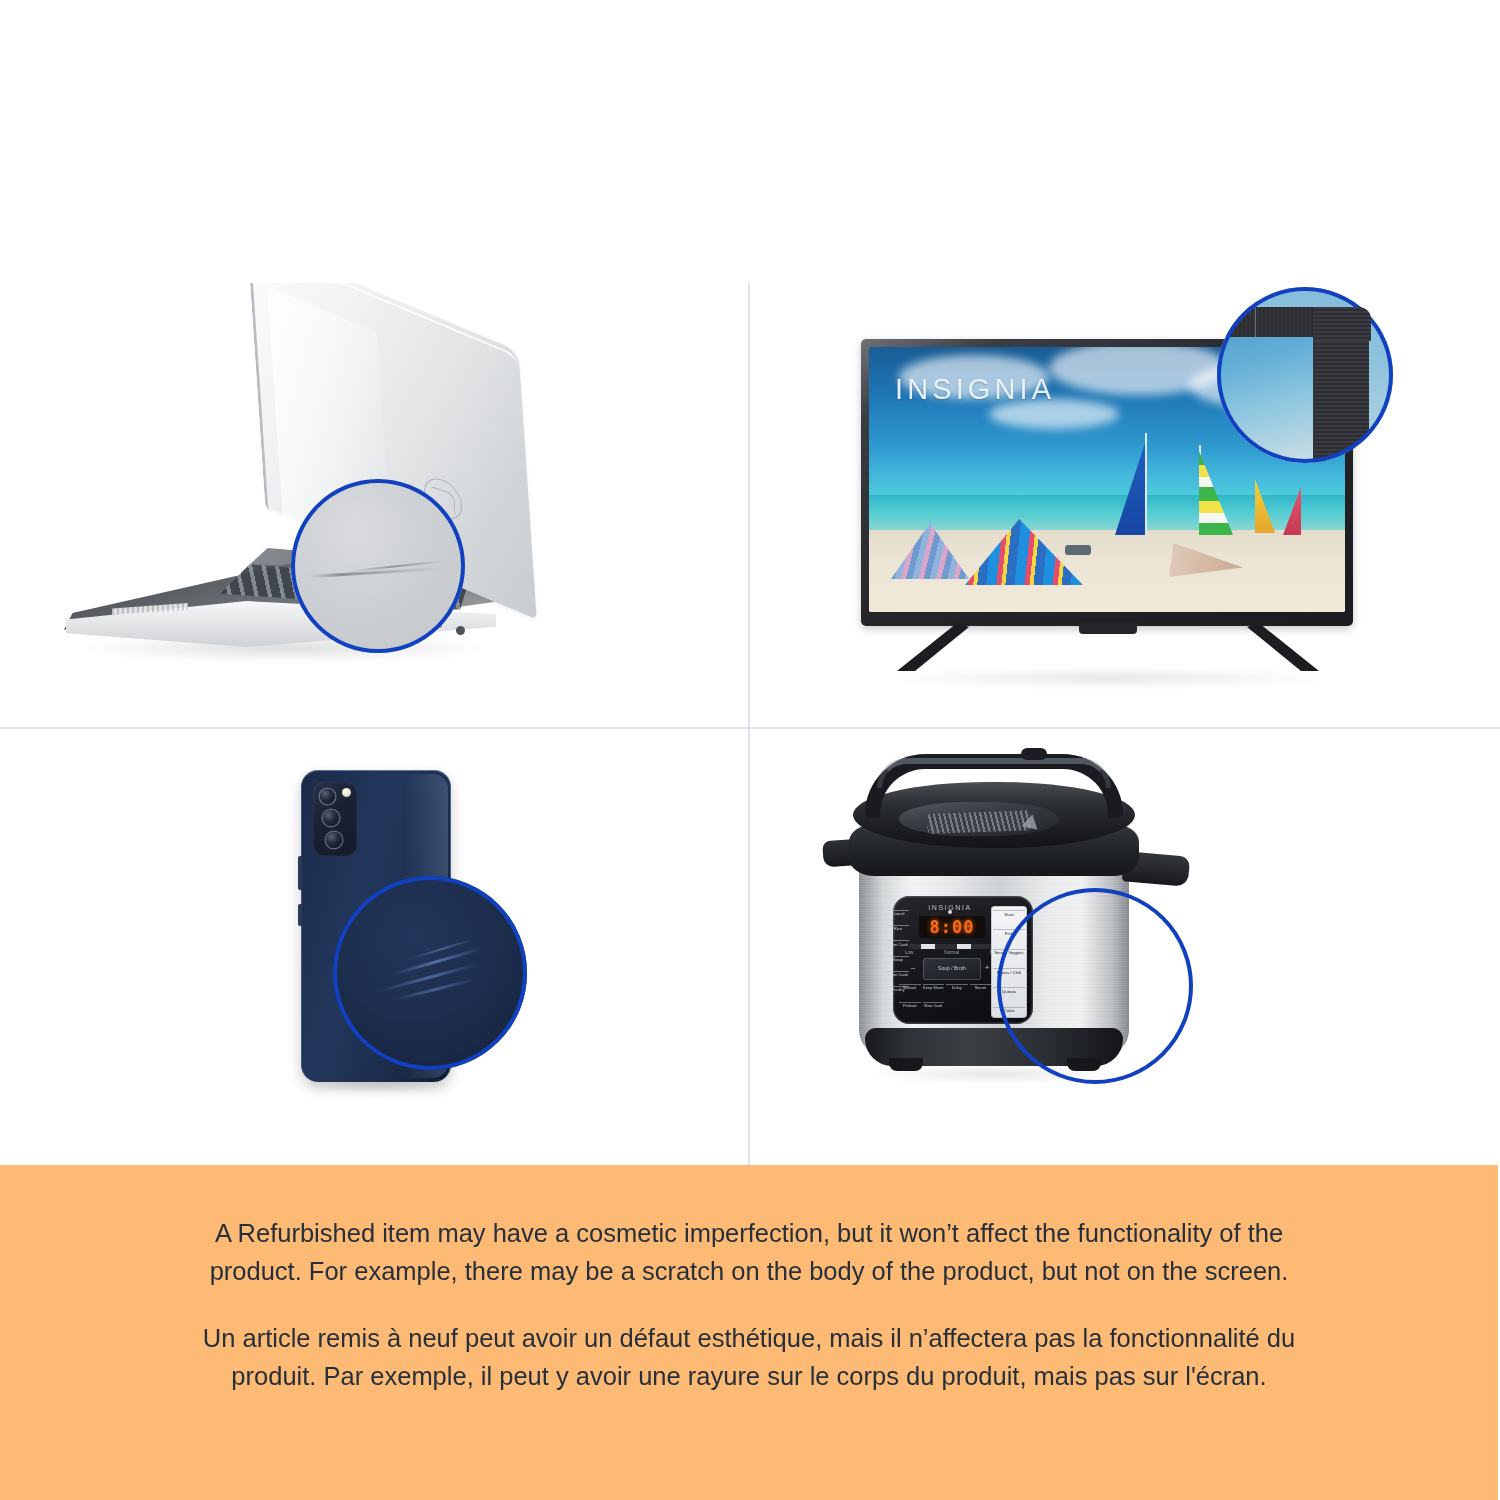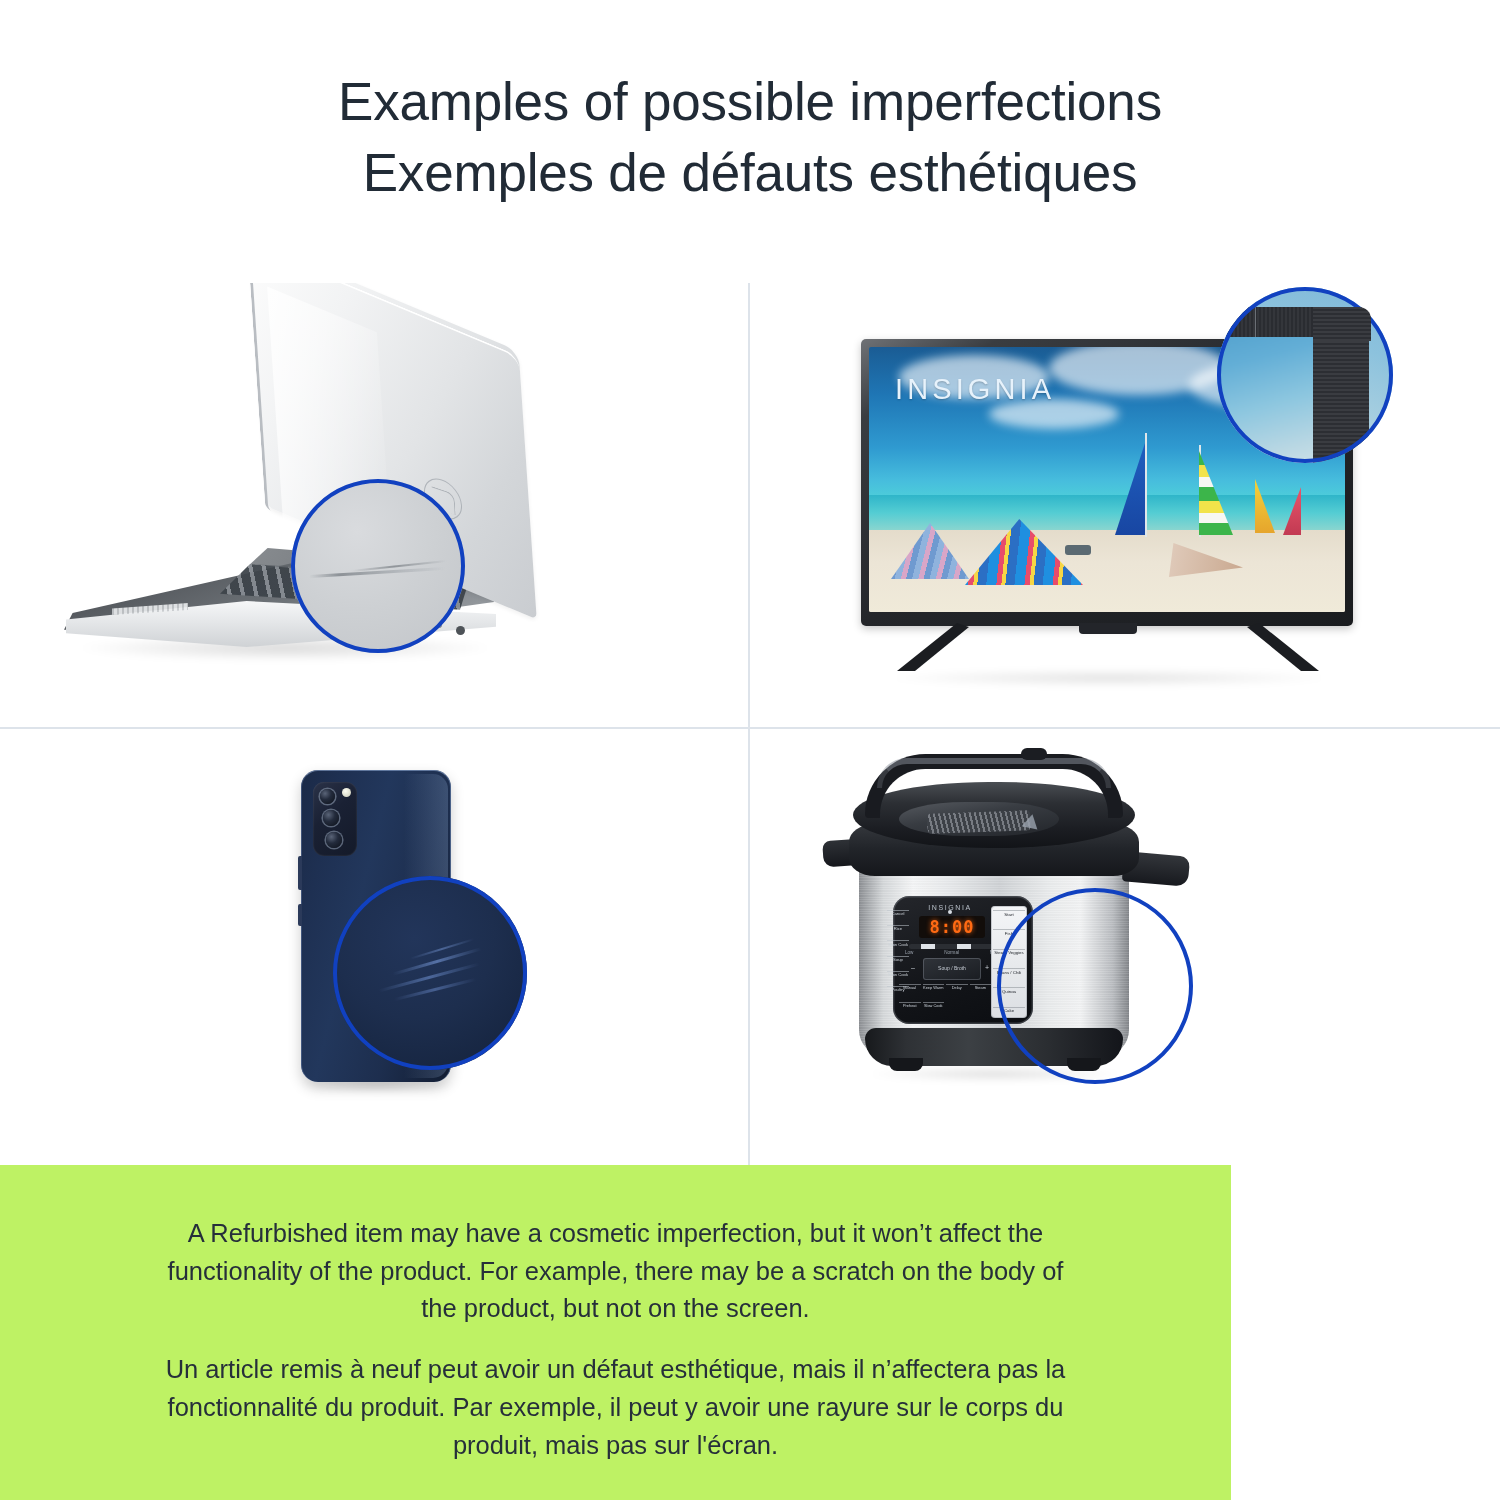--- a/index.html
+++ b/index.html
@@ -467,41 +467,36 @@
   }
   .mag-ck-scratch2 {
     position:absolute; left:96px; top:128px; width:34px; height:1.6px;
     background:linear-gradient(90deg,rgba(90,96,102,0),rgba(86,92,98,.6) 50%,rgba(90,96,102,0));
     transform:rotate(6deg); filter:blur(.5px);
   }
   .ring-cooker { left:248px; top:160px; width:196px; height:196px; border:4px solid #1141c0; }
 
   
   .footer {
-    position:absolute; left:0; top:1165px; width:1231px; height:335px;
-    background:#bef264;
+    position:absolute; left:0; top:1165px; width:1498px; height:335px;
+    background:#fdba74;
     display:flex; flex-direction:column; align-items:center;
     padding:50px 150px 0 150px;
-    gap:23px;
   }
   .footer p {
     font-size:25.5px; font-weight:300; line-height:1.48;
     color:#262f3a; text-align:center; max-width:1130px;
   }
-  .footer p.fr { }
+  .footer p.fr { margin-top:30px; }
 </style>
 </head>
 <body>
 
 <div class="page">
 
-  <div class="header">
-    <div class="title-line">Examples of possible imperfections</div>
-    <div class="title-line">Exemples de défauts esthétiques</div>
-  </div>
 
   <div class="grid">
     <div class="vline"></div>
     <div class="hline"></div>
 
     <div class="cell cell-tl">
       <div class="laptop-wrap">
         <div class="laptop-shadow"></div>
         <div class="base-top"></div>
         <div class="keyboard"></div>

